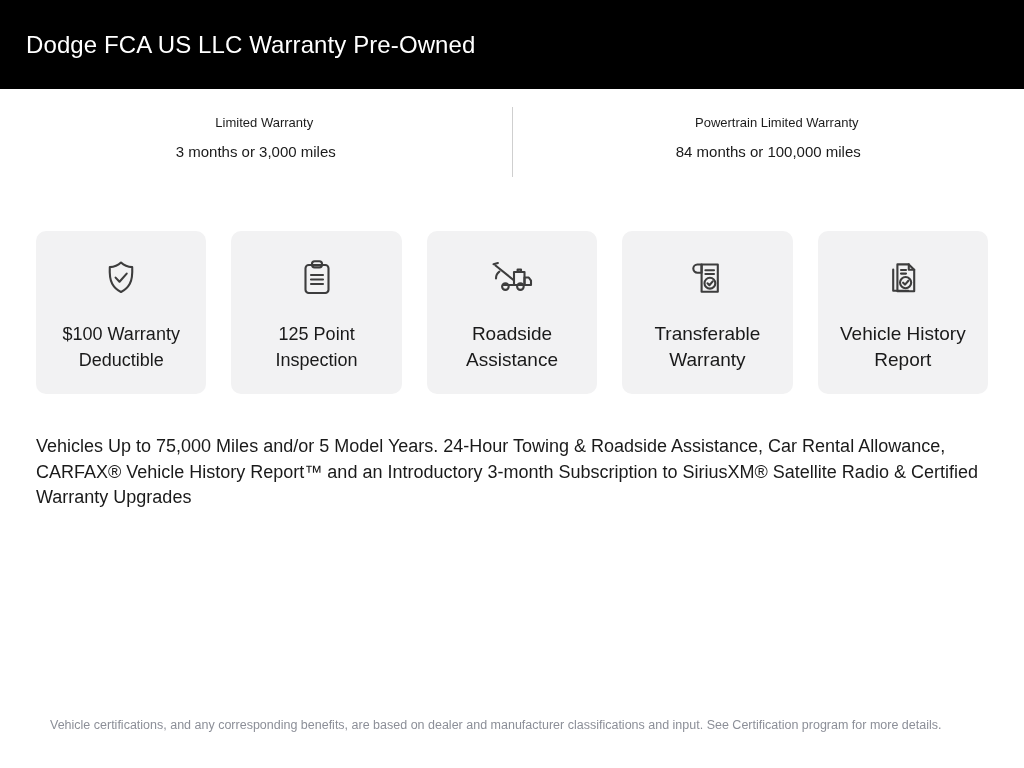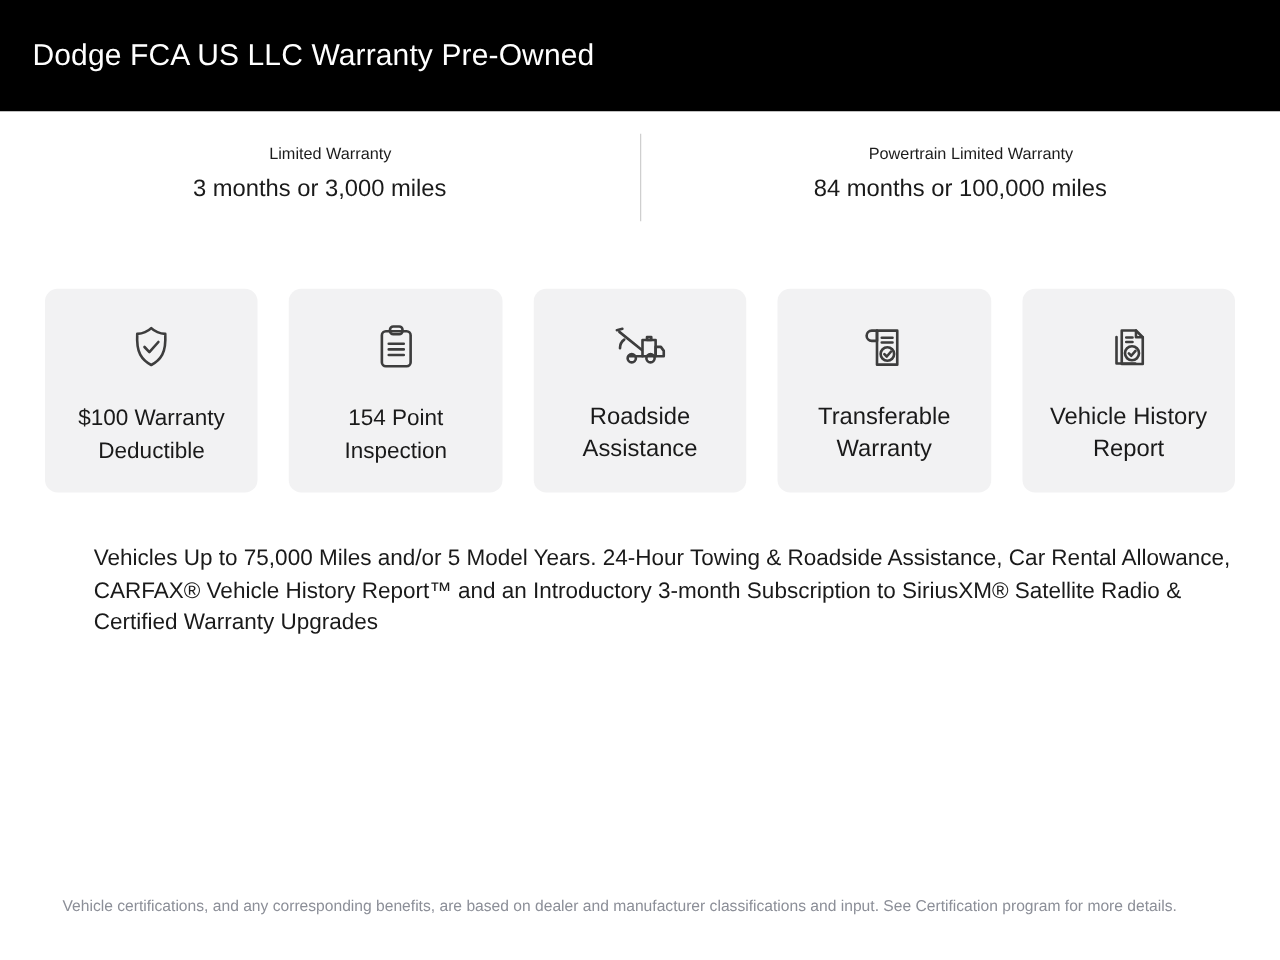--- a/index.html
+++ b/index.html
@@ -48,21 +48,21 @@
     justify-content: flex-start;
   }
   .warranty-label {
     font-size: 13px;
     color: #1c1c1c;
     line-height: 16px;
     margin-bottom: 8px;
     padding-left: 17px;
   }
   .warranty-value {
-    font-size: 19px;
+    font-size: 15px;
     color: #1a1a1a;
     line-height: 26px;
     white-space: nowrap;
   }
   .warranty-divider {
     width: 1px;
     background: #cfcfcf;
     margin: -8px 0 8px 0;
     flex: 0 0 1px;
   }
@@ -107,21 +107,20 @@
     font-size: 18px;
   }
 
   
   .body-text {
     padding: 40px 36px 0 36px;
     font-size: 18px;
     line-height: 25.5px;
     color: #1a1a1a;
     box-sizing: border-box;
-    margin-left: 39px;
   }
 
   
   .footer {
     position: absolute;
     left: 0;
     right: 0;
     bottom: 0;
     padding: 0 50px 34px 50px;
     box-sizing: border-box;
@@ -169,21 +168,21 @@
   </div>
 
   <div class="card">
     <div class="card-icon">
       <svg width="44" height="44" viewBox="0 0 44 44" fill="none" stroke="#3d3d3d" stroke-width="2.1" stroke-linecap="round" stroke-linejoin="round">
         <rect x="10.5" y="9" width="23" height="28" rx="3.2"></rect>
         <rect x="17" y="5.2" width="10" height="6.2" rx="2.6"></rect>
         <path d="M16 19h12M16 23.5h12M16 28h12"></path>
       </svg>
     </div>
-    <div class="card-label tight">154 Point Inspection</div>
+    <div class="card-label tight">125 Point Inspection</div>
   </div>
 
   <div class="card">
     <div class="card-icon">
       <svg width="50" height="44" viewBox="0 0 50 44" fill="none" stroke="#3d3d3d" stroke-width="2.1" stroke-linecap="round" stroke-linejoin="round">
 
         <path d="M8.5 9.5l18 14.5"></path>
         <path d="M6.5 8.2l4.4-1.2"></path>
         <path d="M9 22.5c0-3.2 1.4-5.4 3.4-6.8"></path>
 

